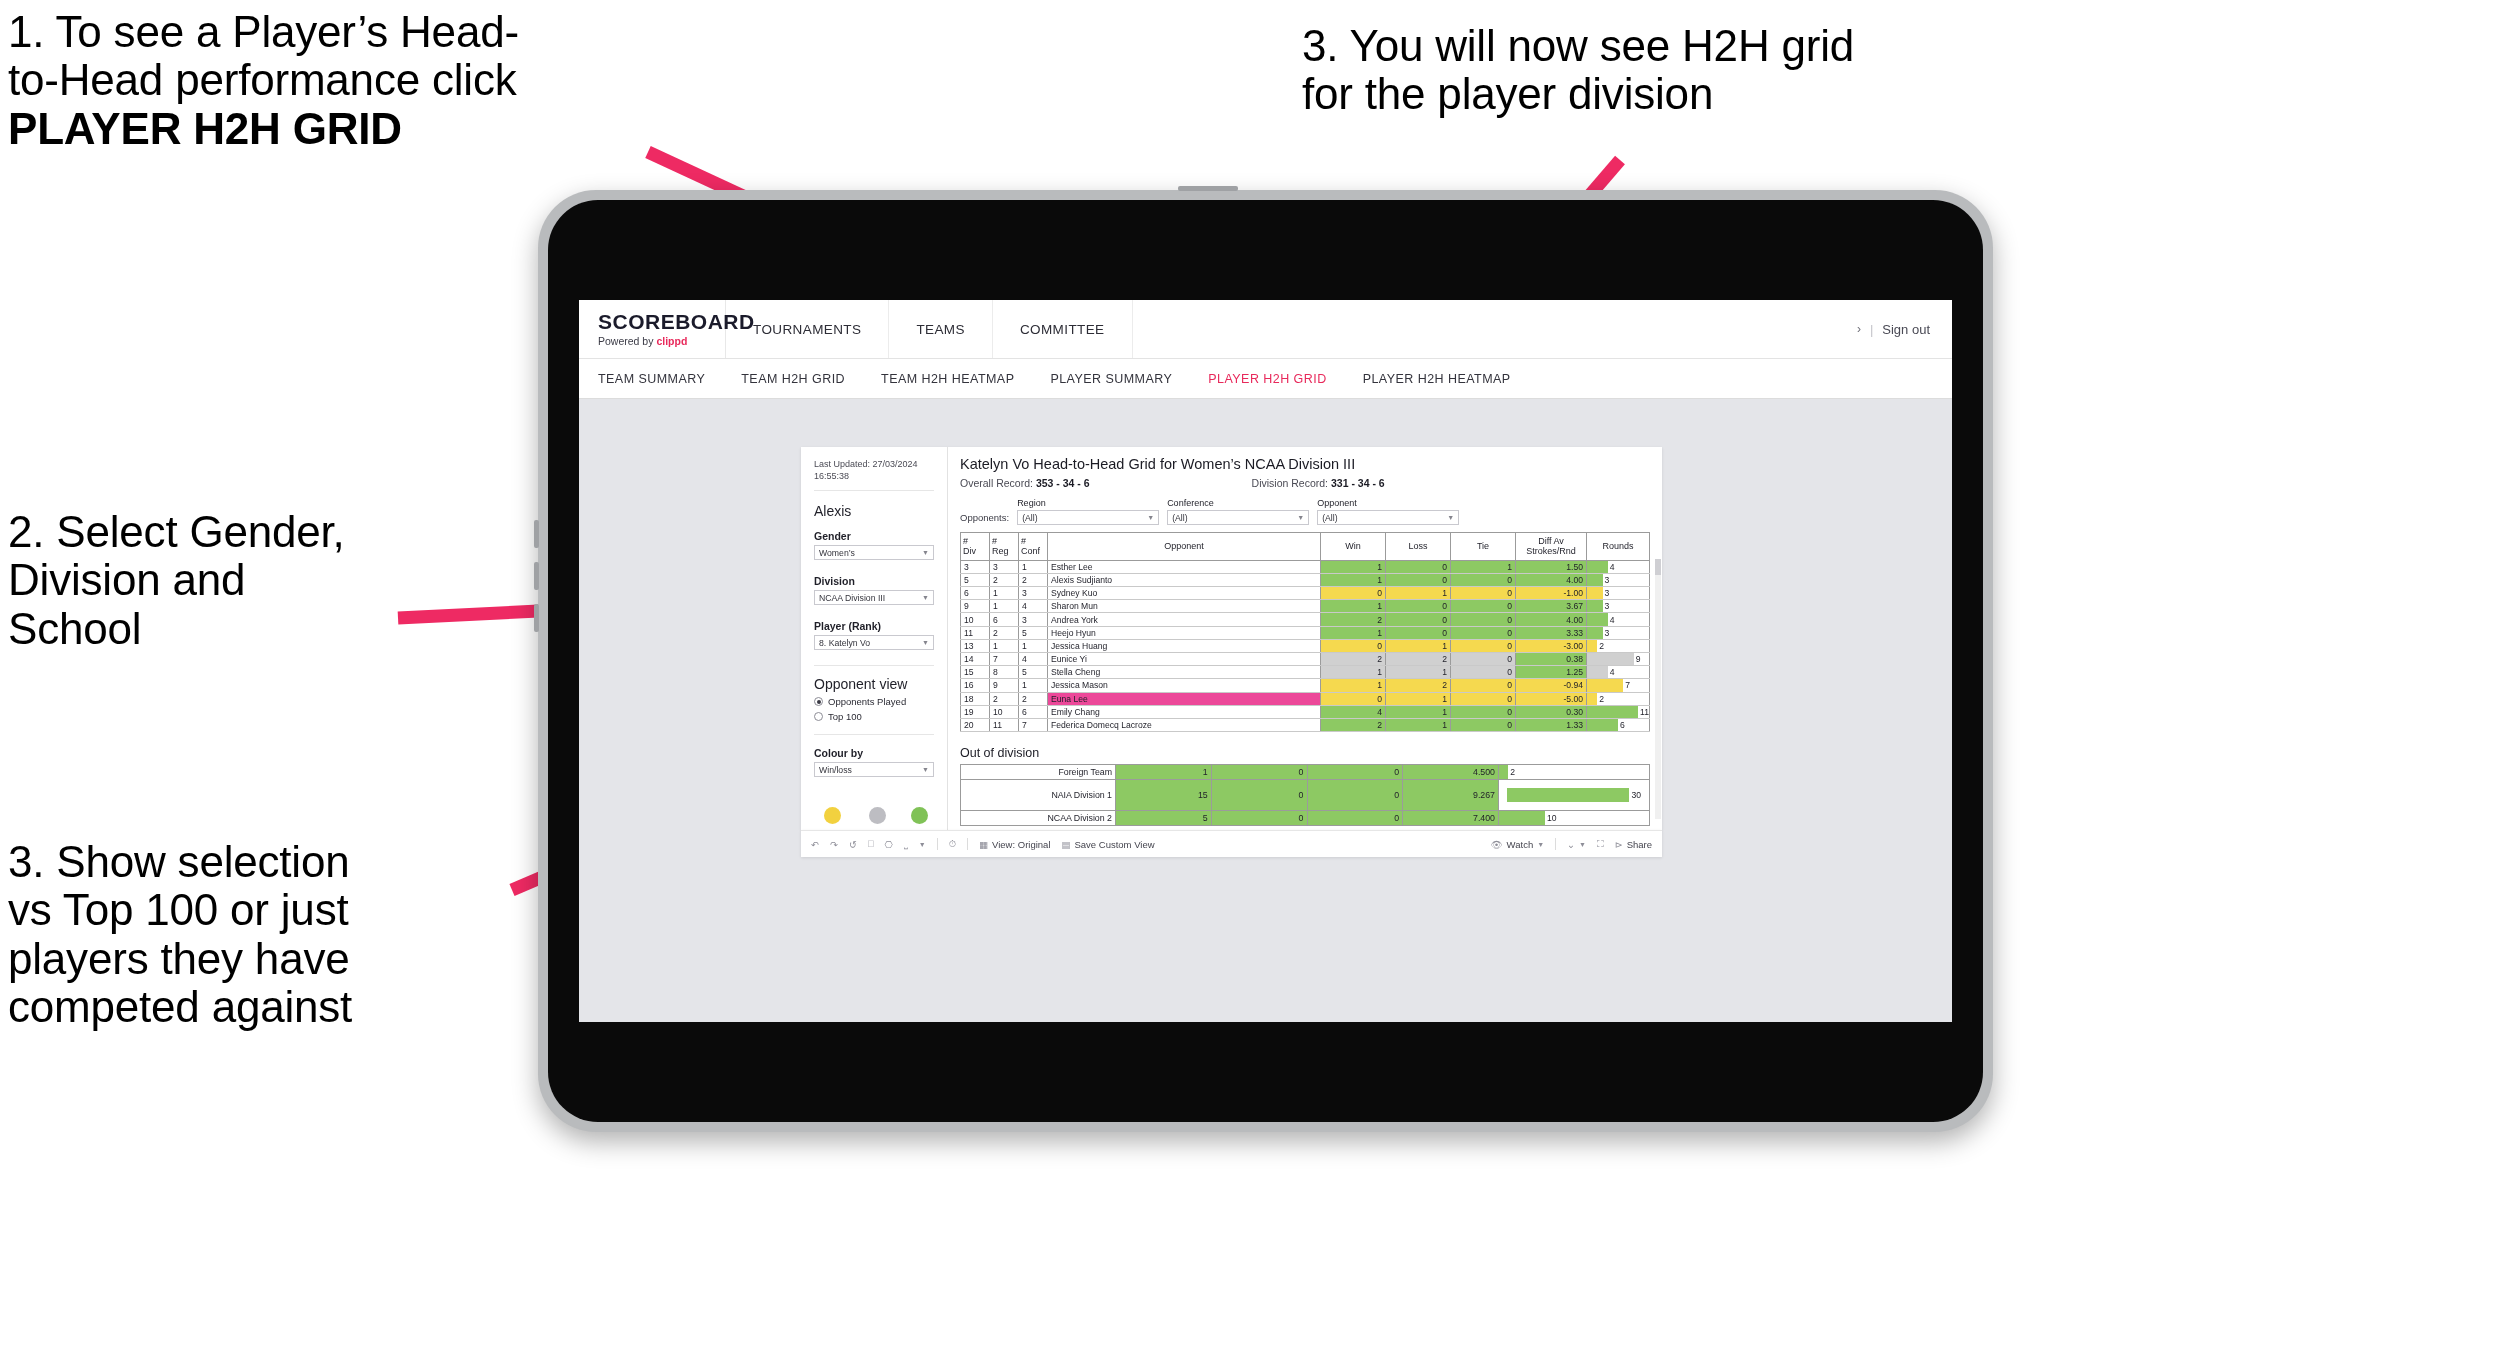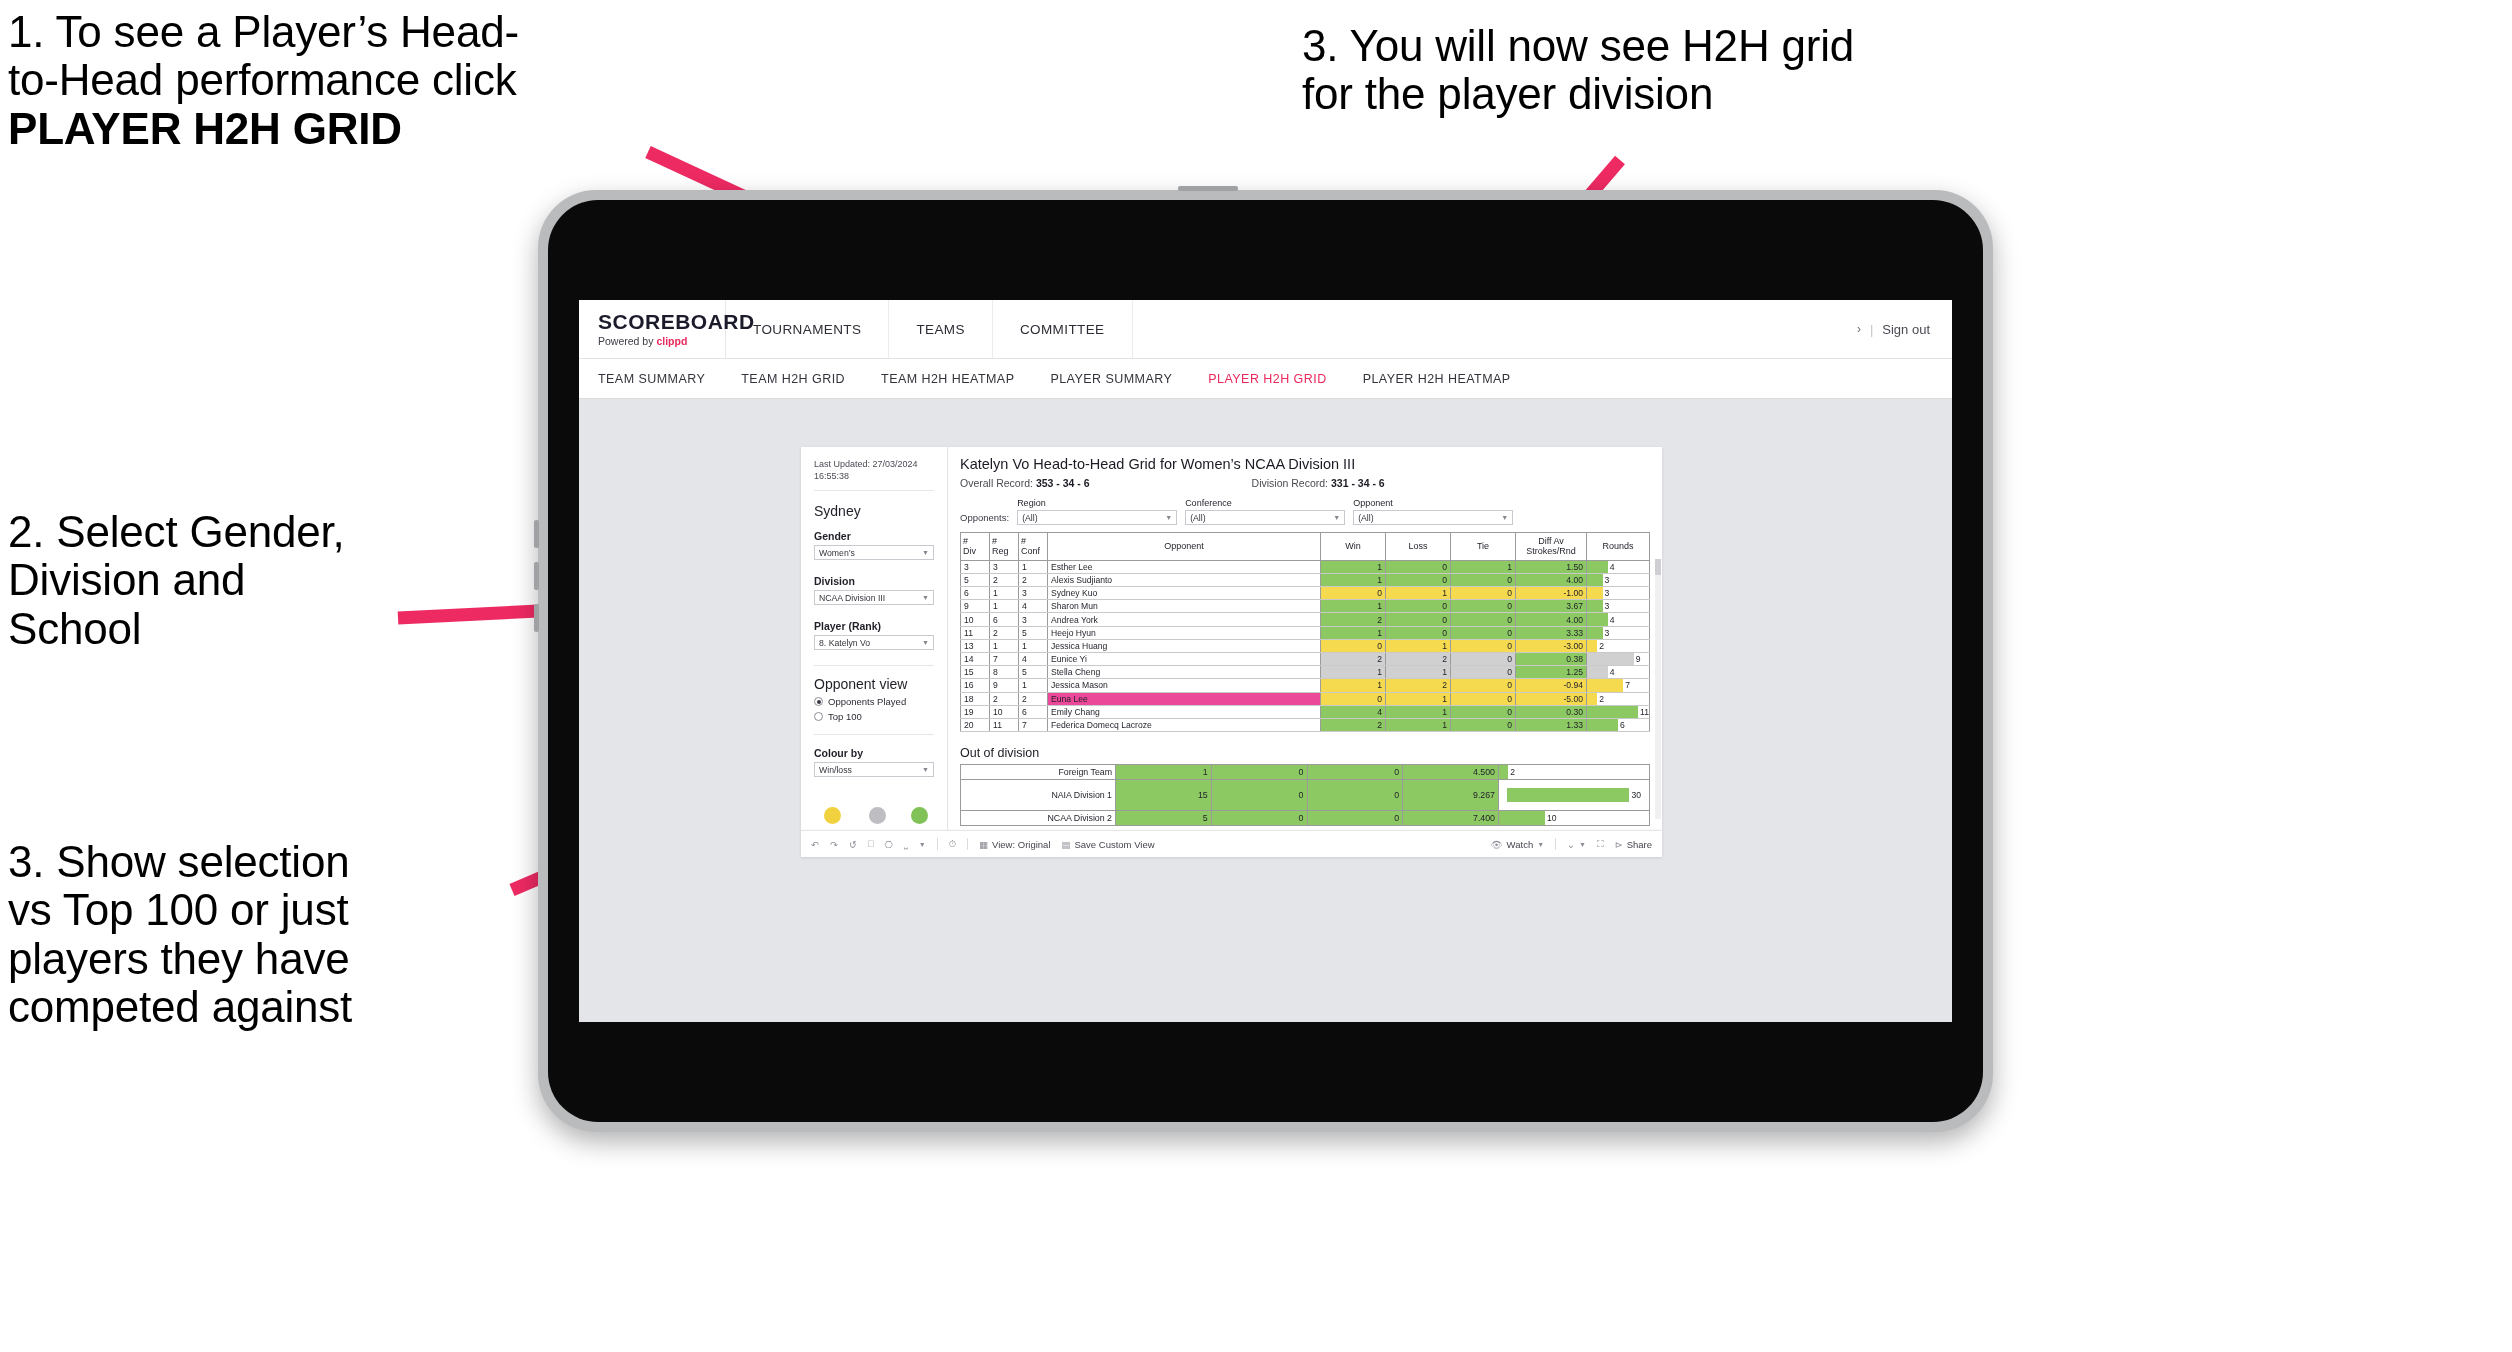--- a/index.html
+++ b/index.html
@@ -72,21 +72,21 @@
   
   .vizmain{flex:1;padding:9px 12px 0 12px;box-sizing:border-box;position:relative;overflow:hidden;}
   .viz-title{font-size:14.5px;color:#1b1b24;margin-bottom:5px;}
   .records{display:flex;font-size:10.5px;color:#4a4a54;margin-bottom:9px;}
   .records b{color:#1b1b24;}
   .records .r2{margin-left:162px;}
   .opp-filters{display:flex;align-items:flex-end;gap:8px;margin-bottom:7px;}
   .opp-lab{font-size:9.5px;color:#3a3a44;padding-bottom:2px;}
   .offld{display:flex;flex-direction:column;}
   .offld .l{font-size:9px;color:#1f1f28;font-weight:400;margin-bottom:2px;}
-  .offld .sel{width:160px;}
+  .offld .sel{width:142px;}
 
   
   table.h2h{border-collapse:collapse;width:100%;table-layout:fixed;}
   table.h2h th{border:1px solid #9b9b9b;font-size:9px;font-weight:400;color:#1f1f28;
       padding:3px 2px;line-height:1.15;background:#fff;vertical-align:middle;}
   table.h2h td{border-left:1px solid #9b9b9b;border-right:1px solid #9b9b9b;
       border-bottom:1px solid #c9c9c9;font-size:8.6px;color:#1f1f28;height:12.2px;padding:0 3px;background:#fff;}
   .c-num{text-align:left;width:24px;}
   .c-opp{text-align:left;}
   .c-val{text-align:right;width:60px;}
@@ -189,21 +189,21 @@
         <a href="#" class="active">PLAYER H2H GRID</a>
         <a href="#">PLAYER H2H HEATMAP</a>
       </div>
 
       <div class="canvas">
 
         <div class="viz">
 
           <div class="sidepanel">
             <div class="lastupd">Last Updated: 27/03/2024 16:55:38</div>
-            <div class="grp-title">Sydney</div>
+            <div class="grp-title">Alexis</div>
 
             <div class="fld">
               <div class="fld-label">Gender</div>
               <div class="sel">
                 <span>Women’s</span>
                 <span class="car">▼</span>
               </div>
             </div>
 
             <div class="fld">

